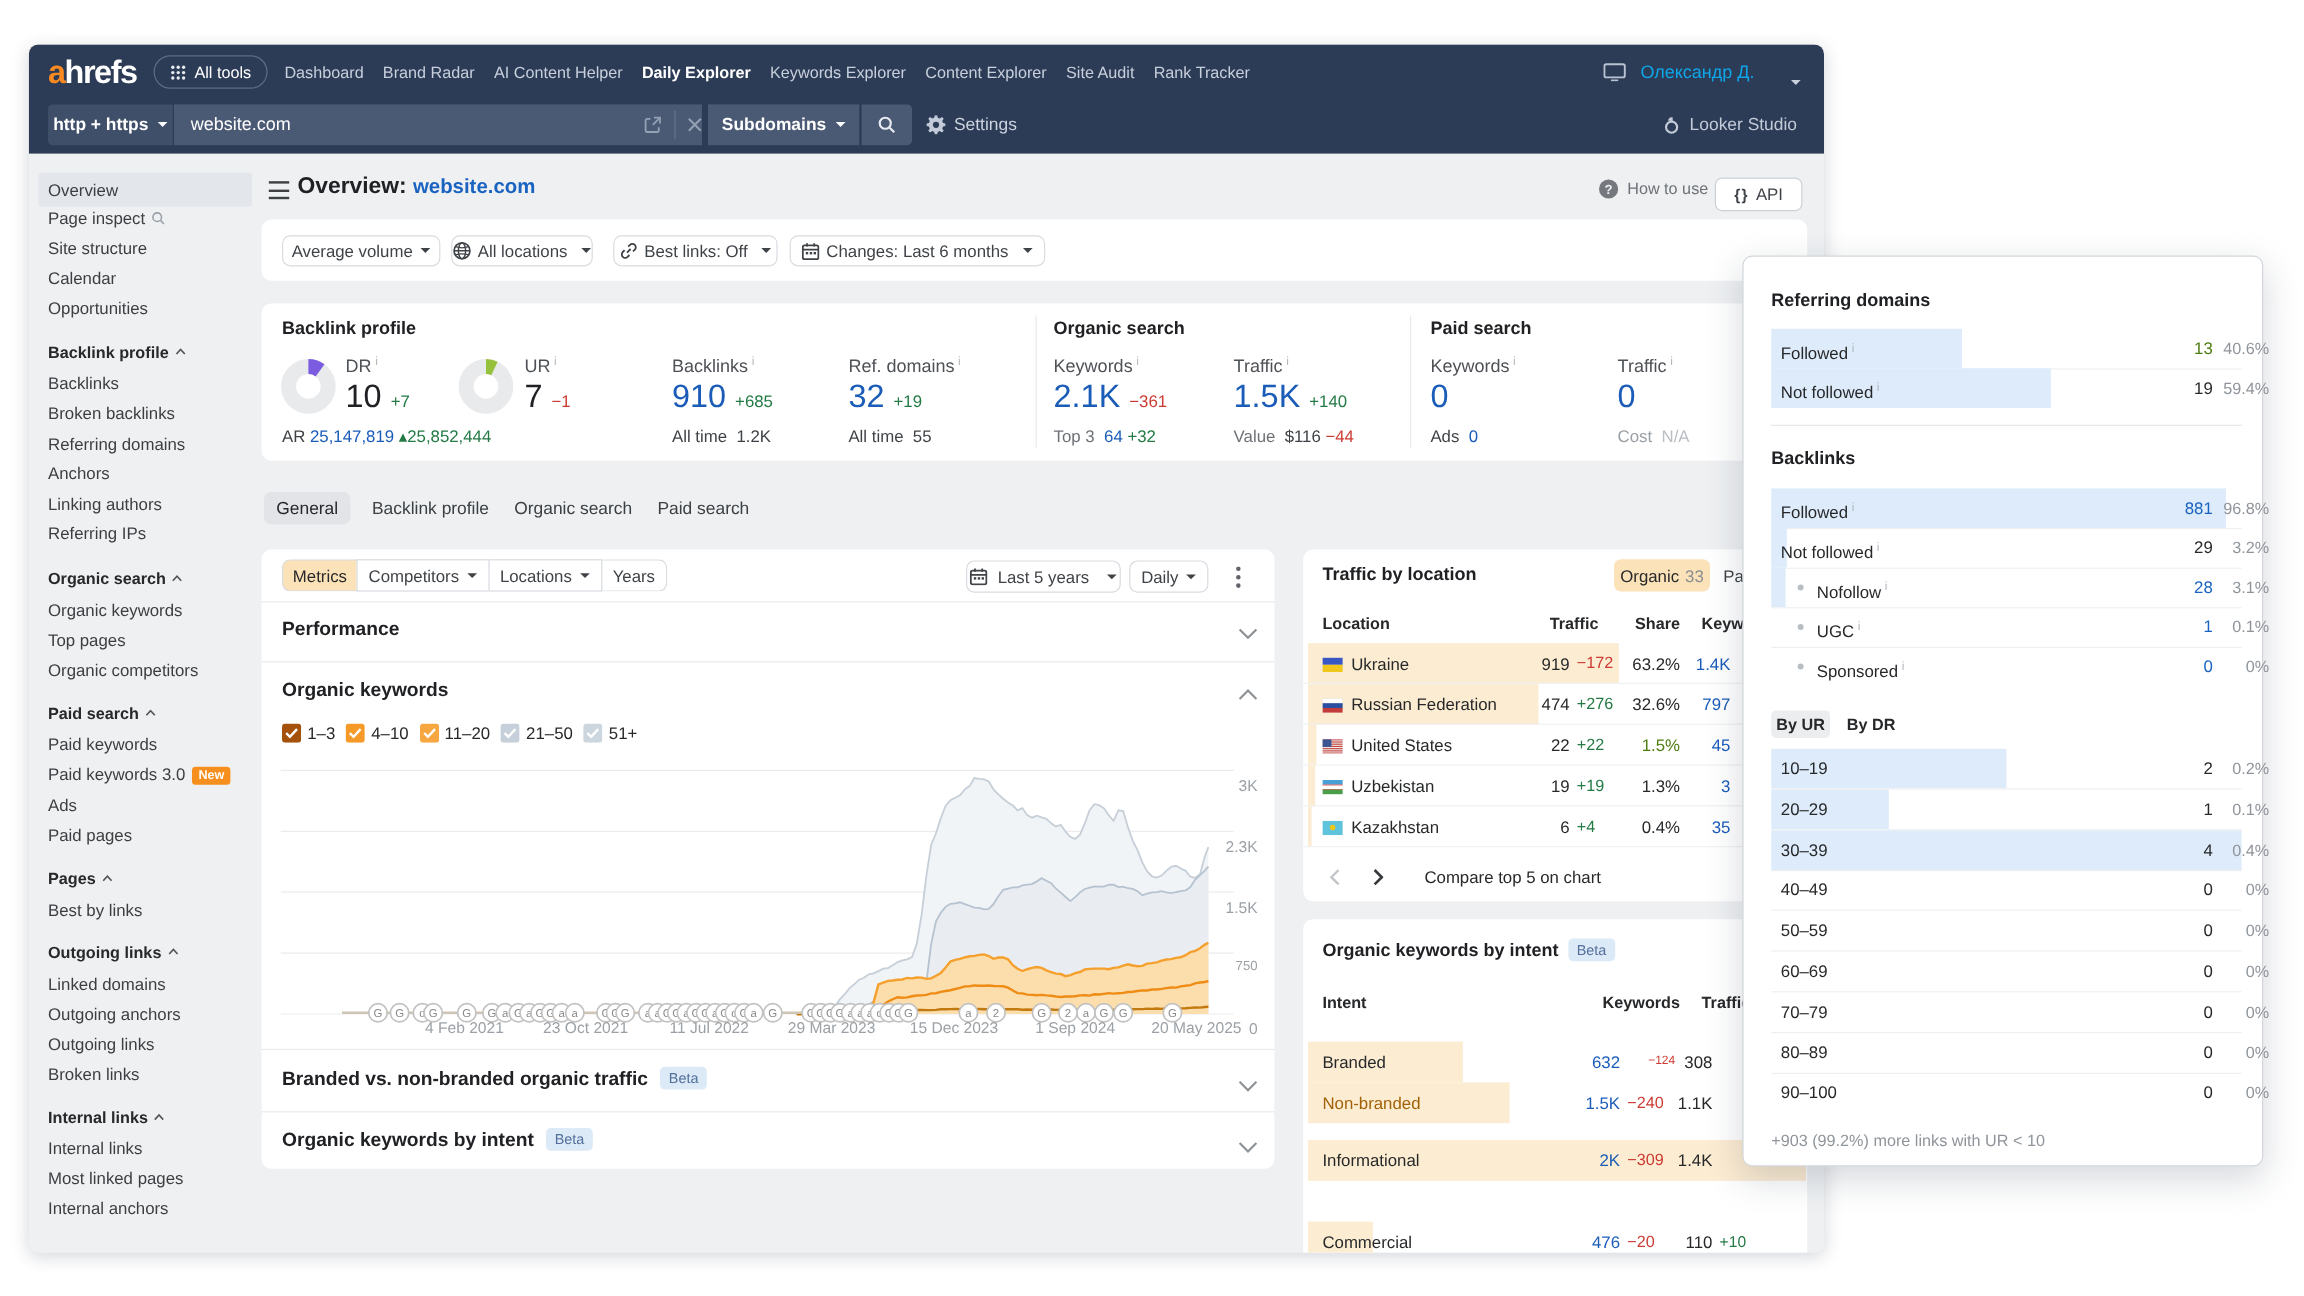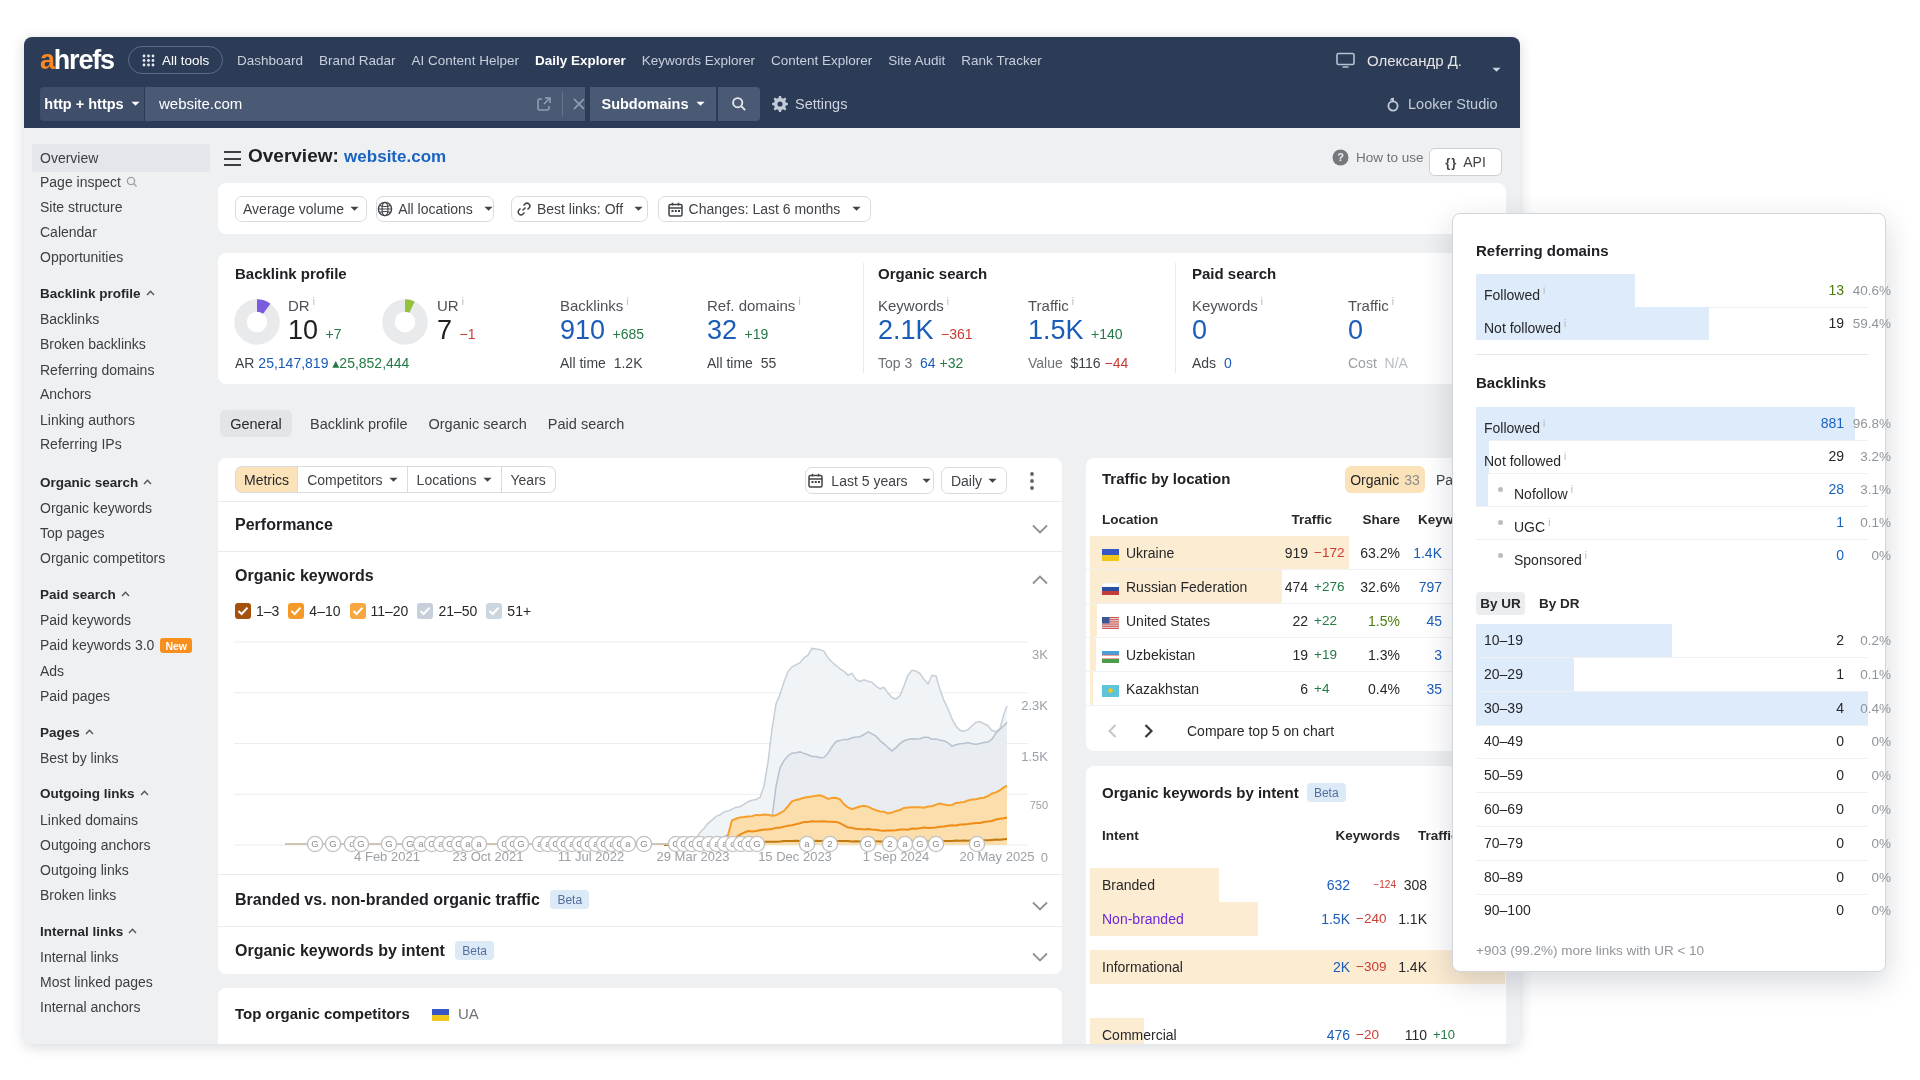--- a/index.html
+++ b/index.html
@@ -31,21 +31,21 @@
         <span style="color:#fff;font-weight:700">Daily Explorer</span>
         <span>Keywords Explorer</span>
         <span>Content Explorer</span>
         <span>Site Audit</span>
         <span>Rank Tracker</span>
     </div>
     <div class="abs" style="left:1312px;top:15px"><svg width="19" height="16" viewBox="0 0 19 16">
           <rect x="1" y="1.5" width="17" height="11" rx="1.6" fill="none" stroke="#b9c2d2" stroke-width="1.6"></rect>
           <line x1="6.5" y1="15" x2="12.5" y2="15" stroke="#b9c2d2" stroke-width="1.6"></line>
         </svg></div>
-    <div class="abs" style="left:1343px;top:0;height:46px;display:flex;align-items:center;font-size:15px;color:#e5e5e5">Олександр Д.</div>
+    <div class="abs" style="left:1343px;top:0;height:46px;display:flex;align-items:center;font-size:15px;color:#0ea5e9">Олександр Д.</div>
     <div class="abs" style="left:1468px;top:21px"><svg width="9" height="5.5" viewBox="0 0 10 6" style="margin-left:0px">
           <path d="M0.5,0.8 L5,5.2 L9.5,0.8Z" fill="#c9d1de"></path>
         </svg></div>
 
     <div class="abs" style="left:16px;top:50px;width:104px;height:34px;background:#3f4e69;border-radius:4px 0 0 4px;display:flex;align-items:center;justify-content:center;color:#fff;font-size:14.5px;font-weight:700">http + https<svg width="9" height="5.5" viewBox="0 0 10 6" style="margin-left:7px">
           <path d="M0.5,0.8 L5,5.2 L9.5,0.8Z" fill="#fff"></path>
         </svg></div>
     <div class="abs" style="left:121px;top:50px;width:440px;height:34px;background:#4b5a74;color:#fff;font-size:15px;line-height:34px;padding-left:14px">website.com</div>
     <div class="abs" style="left:512px;top:59px"><svg width="16" height="16" viewBox="0 0 16 16">
           <path d="M6,3 H3.4 A1.4,1.4 0 0 0 2,4.4 V12.6 A1.4,1.4 0 0 0 3.4,14 H11.6 A1.4,1.4 0 0 0 13,12.6 V10" fill="none" stroke="#94a0b4" stroke-width="1.5"></path>
@@ -409,28 +409,20 @@
     <div class="abs" style="left:814px;top:439px"><svg width="16" height="10" viewBox="0 0 16 10">
           <path d="M1,1.5 L8,8.5 L15,1.5" fill="none" stroke="#8c9196" stroke-width="1.8"></path>
         </svg></div>
     <div class="sep" style="left:0;top:468px;width:844px"></div>
     <div class="abs" style="left:17px;top:484px;font-size:16px;font-weight:700;color:#202124">Organic keywords by intent <span style="background:#dce9f7;color:#52709b;font-size:12px;font-weight:400;border-radius:4px;padding:2.5px 7px;margin-left:6px;vertical-align:2px">Beta</span></div>
     <div class="abs" style="left:814px;top:490px"><svg width="16" height="10" viewBox="0 0 16 10">
           <path d="M1,1.5 L8,8.5 L15,1.5" fill="none" stroke="#8c9196" stroke-width="1.8"></path>
         </svg></div>
   </div>
 
-  <div class="card" style="left:194px;top:951px;width:844px;height:70px">
-    <div class="abs" style="left:17px;top:17px;font-size:15px;font-weight:700;color:#202124">Top organic competitors</div>
-    <div class="abs" style="left:214px;top:19px"><svg width="17" height="12" viewBox="0 0 17 12">
-          <rect width="17" height="6" fill="#3757c4"></rect>
-          <rect y="6" width="17" height="6" fill="#f2c71b"></rect>
-        </svg></div>
-    <div class="abs" style="left:240px;top:17px;font-size:15px;color:#6e7277">UA</div>
-  </div>
 
   <div class="card" style="left:1062px;top:421px;width:420px;height:293px;overflow:hidden">
     <div class="abs" style="left:16px;top:12px;font-size:15px;font-weight:700;color:#202124">Traffic by location</div>
     <div class="abs" style="left:259px;top:8px;width:80px;height:27px;background:#fbe2b8;border-radius:6px;display:flex;align-items:center;justify-content:center;font-size:14px;color:#27282a;gap:5px">Organic <span style="color:#8a8d90">33</span></div>
     <div class="abs" style="left:350px;top:8px;height:27px;display:flex;align-items:center;font-size:14px;color:#3f4347">Paid&nbsp; 0</div>
     <div class="abs" style="left:16px;top:54px;font-size:13.5px;font-weight:700;color:#27282a">Location</div>
     <div class="abs" style="left:186px;top:54px;width:60px;text-align:right;font-size:13.5px;font-weight:700;color:#27282a">Traffic</div>
     <div class="abs" style="left:262px;top:54px;width:52px;text-align:right;font-size:13.5px;font-weight:700;color:#27282a">Share</div>
     <div class="abs" style="left:332px;top:54px;font-size:13.5px;font-weight:700;color:#27282a">Keywords</div>
     <div class="abs" style="left:0;top:78px;width:420px;height:34px">
@@ -526,21 +518,21 @@
     <div class="abs" style="left:0;top:102px;width:420px;height:34px">
       <div class="abs" style="left:4px;top:0;width:129px;height:34px;background:#fcecd2"></div>
       <div class="abs" style="left:16px;top:0;line-height:34px;font-size:14px;color:#27282a">Branded</div>
       <div class="abs" style="left:204px;top:0;width:60px;text-align:right;line-height:34px;font-size:14px"><span class="blu">632</span></div>
       <div class="abs" style="left:270px;top:0;width:40px;text-align:right;line-height:34px;font-size:10px"><span class="red">−124</span></div>
       <div class="abs" style="left:301px;top:0;width:40px;text-align:right;line-height:34px;font-size:14px;color:#27282a">308</div>
       <div class="abs" style="left:347px;top:0;line-height:34px;font-size:13px"><span class="grn"></span></div>
     </div>
     <div class="abs" style="left:0;top:136px;width:420px;height:34px">
       <div class="abs" style="left:4px;top:0;width:168px;height:34px;background:#fcecd2"></div>
-      <div class="abs" style="left:16px;top:0;line-height:34px;font-size:14px;color:#6d28d9">Non-branded</div>
+      <div class="abs" style="left:16px;top:0;line-height:34px;font-size:14px;color:#a16207">Non-branded</div>
       <div class="abs" style="left:204px;top:0;width:60px;text-align:right;line-height:34px;font-size:14px"><span class="blu">1.5K</span></div>
       <div class="abs" style="left:270px;top:0;width:40px;text-align:left;line-height:34px;font-size:13.5px"><span class="red">−240</span></div>
       <div class="abs" style="left:301px;top:0;width:40px;text-align:right;line-height:34px;font-size:14px;color:#27282a">1.1K</div>
       <div class="abs" style="left:347px;top:0;line-height:34px;font-size:13px"><span class="grn"></span></div>
     </div>
     <div class="abs" style="left:0;top:184px;width:420px;height:34px">
       <div class="abs" style="left:4px;top:0;width:415px;height:34px;background:#fcecd2"></div>
       <div class="abs" style="left:16px;top:0;line-height:34px;font-size:14px;color:#27282a">Informational</div>
       <div class="abs" style="left:204px;top:0;width:60px;text-align:right;line-height:34px;font-size:14px"><span class="blu">2K</span></div>
       <div class="abs" style="left:270px;top:0;width:40px;text-align:left;line-height:34px;font-size:13.5px"><span class="red">−309</span></div>

